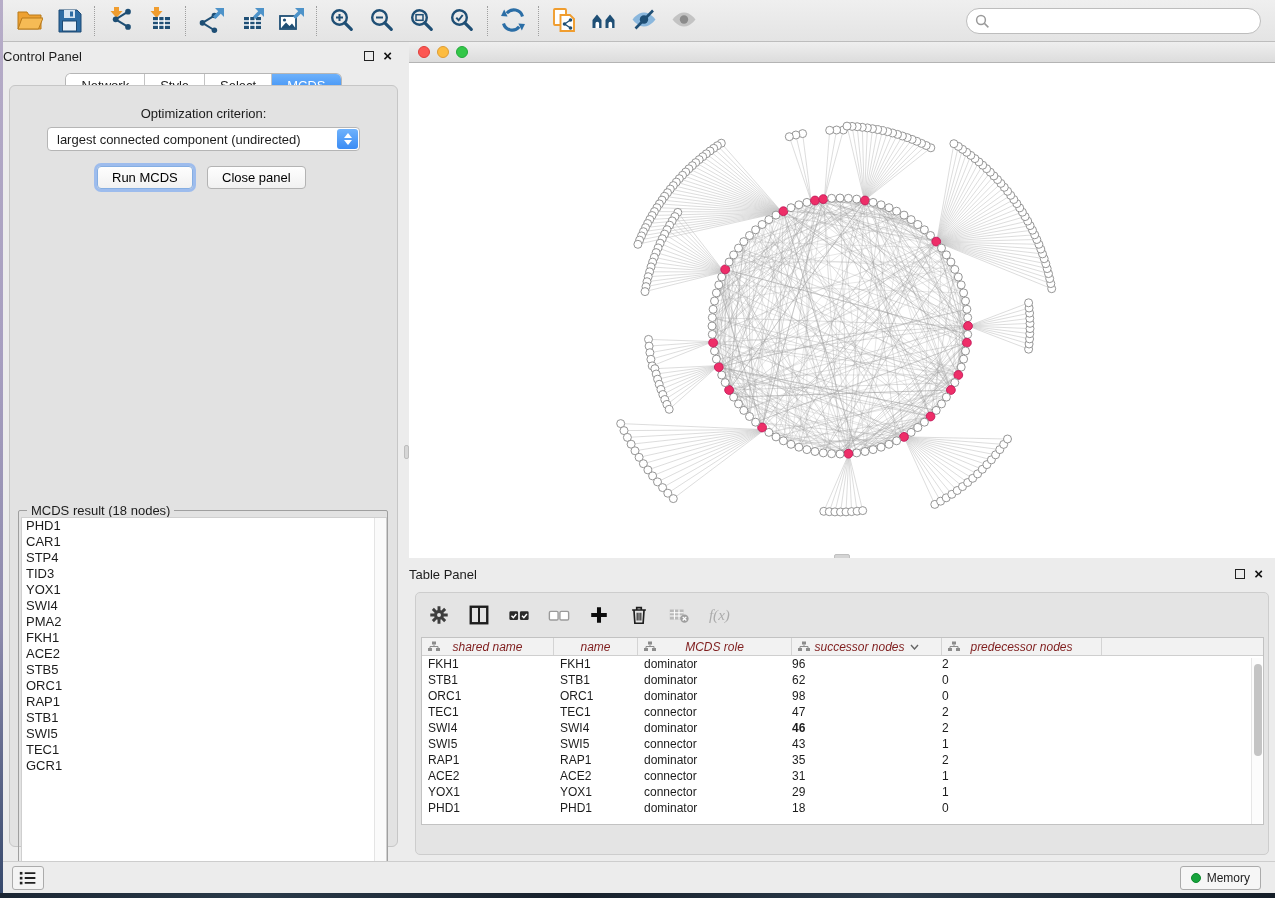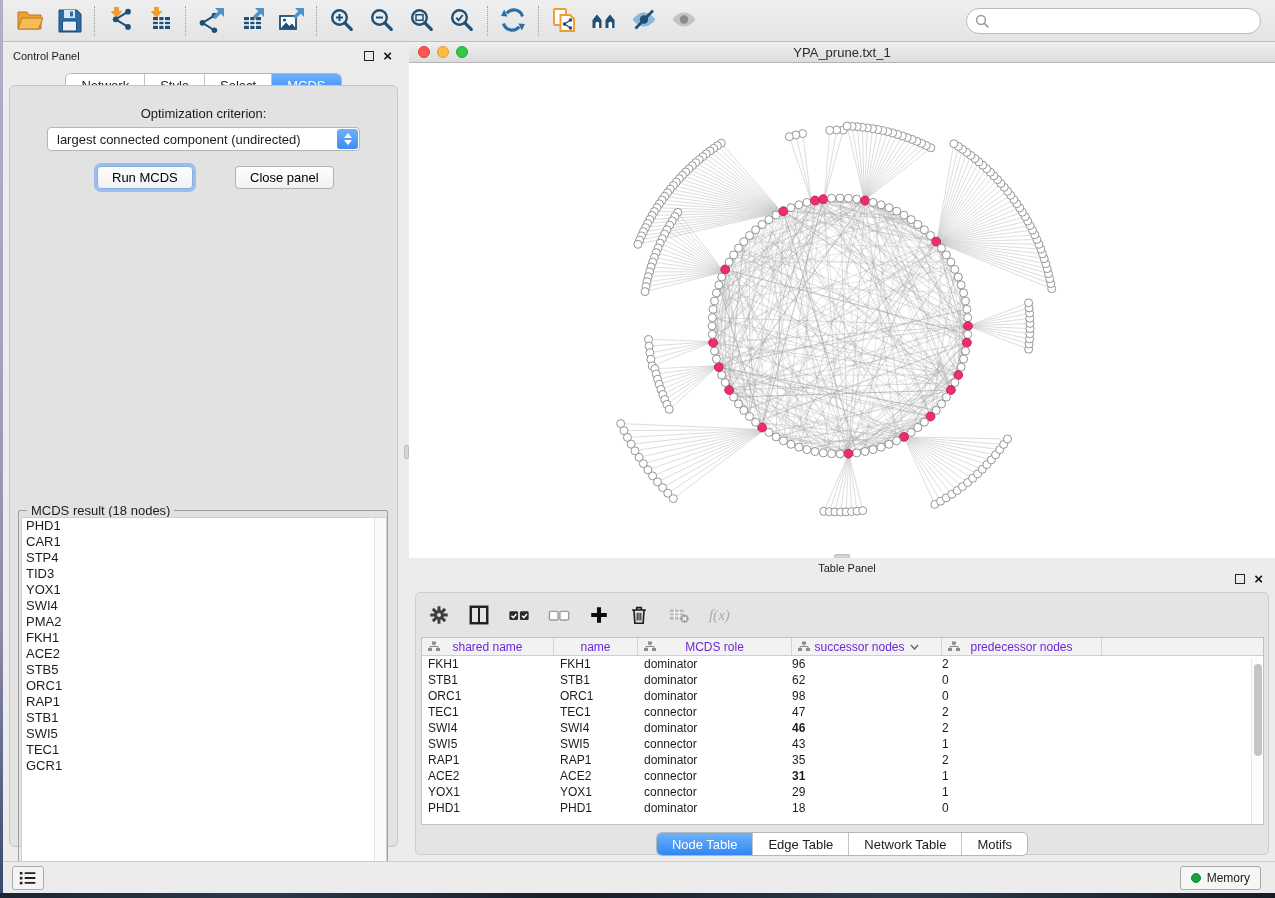--- a/index.html
+++ b/index.html
@@ -20,21 +20,21 @@
   .tb-btn svg { width:27px; height:27px; }
   .tb-sep { width:1px; height:30px; margin:0 5px; border-left:1px dotted #9f9f9f; }
   #search-wrap { margin-left:auto; margin-right:14px; position:relative; }
   #search-input { width:295px; height:26px; border:1px solid #bdbdbd; border-radius:13px; background:#fff;
     padding:0 10px 0 28px; font-size:13px; outline:none; font-family:"Liberation Sans",sans-serif; }
   #search-icon { position:absolute; left:9px; top:6px; }
 
   
   #control-panel { left:3px; top:42px; width:401px; height:819px; background:#ececec; }
   #cp-header { position:absolute; left:0; top:0; width:100%; height:28px; display:flex; align-items:center; }
-  .panel-title { font-size:11px; margin-left:10px; }
+  .panel-title { font-size:13px; }
   .win-btns { margin-left:auto; margin-right:12px; display:flex; align-items:center; gap:9px; }
   .float-icon { width:10px; height:10px; border:1.5px solid #222; display:inline-block; }
   .close-icon { font-size:15px; font-weight:bold; color:#111; line-height:10px; }
   #cp-tabs { position:absolute; top:32px; left:0; width:100%; display:flex; justify-content:center; }
   .seg { display:flex; box-shadow:0 0 0 1px #b6b6b6; border-radius:5px; background:#fff; overflow:hidden; height:22px; }
   .seg-tab { padding:0 15px; font-size:13px; display:flex; align-items:center; background:#fff; border-right:1px solid #c4c4c4; }
   .seg-tab:last-child { border-right:none; }
   .seg-tab.sel { background:linear-gradient(#6db1fb,#3087f2); color:#fff; }
   #cp-content { position:absolute; left:6px; top:43px; width:389px; height:762px; background:#e2e2e2;
     border:1px solid #c6c6c6; border-radius:6px; }
@@ -42,21 +42,21 @@
   #opt-select { position:absolute; top:41px; left:37px; width:313px; height:24px; background:#fff;
     border:1px solid #b5b5b5; border-radius:4px; font-size:13px; display:flex; align-items:center; padding-left:9px; }
   #opt-stepper { position:absolute; right:1px; top:1px; width:21px; height:20px; border-radius:3px;
     background:linear-gradient(#6fb2fc,#3b8cf4); display:flex; flex-direction:column; align-items:center; justify-content:center; gap:2px; }
   .tri-up { width:0; height:0; border-left:4px solid transparent; border-right:4px solid transparent; border-bottom:5px solid #fff; }
   .tri-dn { width:0; height:0; border-left:4px solid transparent; border-right:4px solid transparent; border-top:5px solid #fff; }
   .mac-btn { position:absolute; top:80px; height:23px; background:linear-gradient(#fefefe,#f1f1f1);
     border:1px solid #b3b3b3; border-radius:4px; font-size:13px; font-family:"Liberation Sans",sans-serif;
     display:flex; align-items:center; justify-content:center; padding:0 14px; }
   #run-btn { left:87px; box-shadow:0 0 0 3px rgba(100,157,246,.55); border-color:#85aee2; }
-  #close-panel-btn { left:197px;margin-left:28px; }
+  #close-panel-btn { left:197px; }
   #mcds-group { position:absolute; left:8px; top:424px; width:370px; height:371px; border:1px solid #9f9f9f; border-radius:2px; }
   #mcds-legend { position:absolute; left:8px; top:-8px; background:#e2e2e2; padding:0 4px; font-size:13px; }
   #mcds-list { position:absolute; left:2px; top:6px; width:366px; height:363px; background:#fff; border:1px solid #cfcfcf; overflow:hidden; }
   .mcds-item { font-size:13px; line-height:16px; padding-left:4px; }
   #mcds-scroll { position:absolute; right:0; top:0; width:12px; height:100%; background:#fafafa; border-left:1px solid #e4e4e4; }
 
   
   #v-splitter { left:404px; top:42px; width:5px; height:819px; background:#ececec; }
   #v-handle { position:absolute; top:403px; left:0; width:5px; height:14px; background:#d6d6d6; border:1px solid #bdbdbd; border-radius:2px; }
 
@@ -67,29 +67,29 @@
   .light { width:12px; height:12px; border-radius:50%; margin-left:7px; }
   #light-red { background:#fc5753; border:1px solid #df3e3a; margin-left:9px; }
   #light-yellow { background:#fdbc40; border:1px solid #de9c34; }
   #light-green { background:#33c748; border:1px solid #23a83c; }
   #net-title { position:absolute; width:100%; text-align:center; font-size:13px; color:#2a2a2a; }
   #net-canvas { position:absolute; top:21px; left:0; width:866px; height:495px; background:#fff; }
   #h-handle { position:absolute; left:425px; top:512px; width:16px; height:7px; background:#d4d4d4; border:1px solid #c0c0c0; border-radius:2px; }
 
   
   #table-panel { left:409px; top:558px; width:866px; height:303px; background:#ececec; }
-  #tp-header { position:absolute; top:4px; left:0; width:100%; height:24px; display:flex; align-items:center;flex-direction:column; }
+  #tp-header { position:absolute; top:4px; left:0; width:100%; height:24px; display:flex; align-items:center; }
   #tp-inner { position:absolute; left:6px; top:34px; width:854px; height:263px; background:#e4e4e4; border:1px solid #cdcdcd; border-radius:5px; }
   #tp-toolbar { position:absolute; left:8px; top:6px; height:32px; display:flex; align-items:center; gap:10px; }
   .tpt-btn { width:30px; height:28px; display:flex; align-items:center; justify-content:center; }
   .tpt-btn svg { width:22px; height:22px; }
   #node-table { position:absolute; left:5px; top:44px; width:843px; height:188px; background:#fff; border:1px solid #c2c2c2; overflow:hidden; }
   #thead { display:flex; height:18px; border-bottom:1px solid #cfcfcf; background:#f2f2f2; }
-  .th { display:flex; align-items:center; justify-content:center; gap:5px; font-size:12px; color:#6d28d9;
-    border-right:1px solid #d4d4d4; position:relative; }
+  .th { display:flex; align-items:center; justify-content:center; gap:5px; font-size:12px; color:#7f1d1d;
+    border-right:1px solid #d4d4d4; position:relative;font-style:italic; }
   .th svg.tree { flex:none; position:absolute; left:6px; }
   .trow { display:flex; height:16px; }
   .td { font-size:12px; line-height:16px; white-space:nowrap; overflow:hidden; }
   .td.num { text-align:left; padding-right:16px; }
   .td.txt { padding-left:6px; }
   #table-vscroll { position:absolute; right:1px; top:20px; width:11px; height:166px; background:#fcfcfc; border-left:1px solid #e6e6e6; }
   #table-vthumb { position:absolute; left:1.5px; top:6px; width:8px; height:92px; background:#c4c4c4; border-radius:4px; }
   #tp-tabs { position:absolute; left:0; top:240px; width:100%; display:flex; justify-content:center; }
 
   
@@ -309,21 +309,20 @@
 
 <div id="v-splitter" class="abs">
     <div id="v-handle"></div>
   </div>
 
 <div id="net-window" class="abs">
   <div id="net-titlebar">
     <span id="light-red" class="light"></span>
     <span id="light-yellow" class="light"></span>
     <span id="light-green" class="light"></span>
-    <span id="net-title">YPA_prune.txt_1</span>
   </div>
   <div id="net-canvas">
     <svg id="net-svg" width="866" height="495" viewBox="0 0 866 495">
         <line x1="359.9" y1="369.4" x2="472.1" y2="384.2" stroke="#b5b5b5" stroke-width="0.6" opacity="0.55"></line>
         <line x1="324.6" y1="191.9" x2="320.1" y2="327.0" stroke="#b5b5b5" stroke-width="0.6" opacity="0.55"></line>
         <line x1="541.9" y1="199.0" x2="414.3" y2="389.9" stroke="#b5b5b5" stroke-width="0.6" opacity="0.55"></line>
         <line x1="557.9" y1="279.7" x2="346.6" y2="359.2" stroke="#b5b5b5" stroke-width="0.6" opacity="0.55"></line>
         <line x1="334.8" y1="178.6" x2="456.0" y2="388.5" stroke="#b5b5b5" stroke-width="0.6" opacity="0.55"></line>
         <line x1="558.7" y1="254.6" x2="340.5" y2="172.5" stroke="#b5b5b5" stroke-width="0.6" opacity="0.55"></line>
         <line x1="303.3" y1="271.4" x2="552.2" y2="304.1" stroke="#b5b5b5" stroke-width="0.6" opacity="0.55"></line>
@@ -1269,21 +1268,21 @@
             <div class="td txt" style="width: 132px;">RAP1</div>
             <div class="td txt" style="width: 84px;">RAP1</div>
             <div class="td txt" style="width: 154px;">dominator</div>
             <div class="td num" style="width: 150px;">35</div>
             <div class="td num" style="width: 160px;">2</div>
           </div>
           <div class="trow">
             <div class="td txt" style="width: 132px;">ACE2</div>
             <div class="td txt" style="width: 84px;">ACE2</div>
             <div class="td txt" style="width: 154px;">connector</div>
-            <div class="td num" style="width: 150px; font-weight: bold;">31</div>
+            <div class="td num" style="width: 150px;">31</div>
             <div class="td num" style="width: 160px;">1</div>
           </div>
           <div class="trow">
             <div class="td txt" style="width: 132px;">YOX1</div>
             <div class="td txt" style="width: 84px;">YOX1</div>
             <div class="td txt" style="width: 154px;">connector</div>
             <div class="td num" style="width: 150px;">29</div>
             <div class="td num" style="width: 160px;">1</div>
           </div>
           <div class="trow">
@@ -1291,28 +1290,20 @@
             <div class="td txt" style="width: 84px;">PHD1</div>
             <div class="td txt" style="width: 154px;">dominator</div>
             <div class="td num" style="width: 150px;">18</div>
             <div class="td num" style="width: 160px;">0</div>
           </div>
         </div>
       <div id="table-vscroll">
         <div id="table-vthumb"></div>
       </div>
     </div>
-    <div id="tp-tabs">
-        <div class="seg" id="tp-seg">
-          <div class="seg-tab sel">Node Table</div>
-          <div class="seg-tab">Edge Table</div>
-          <div class="seg-tab">Network Table</div>
-          <div class="seg-tab">Motifs</div>
-        </div>
-      </div>
   </div>
 </div>
 
 <div id="status-bar" class="abs">
   <div id="tasks-btn">
     <svg width="20" height="18" viewBox="0 0 24 22">
       <g stroke="#222" stroke-width="2.2">
           <path d="M8 5h13M8 11h13M8 17h13"></path>
         </g>
       <g fill="#222">

